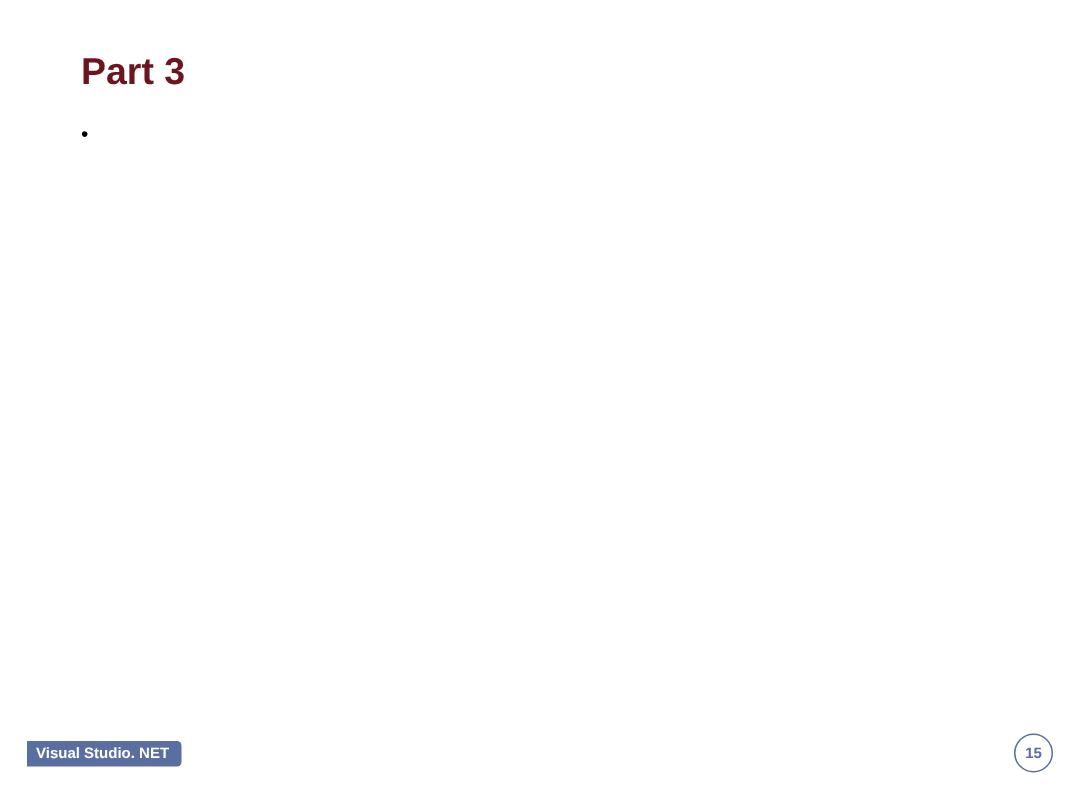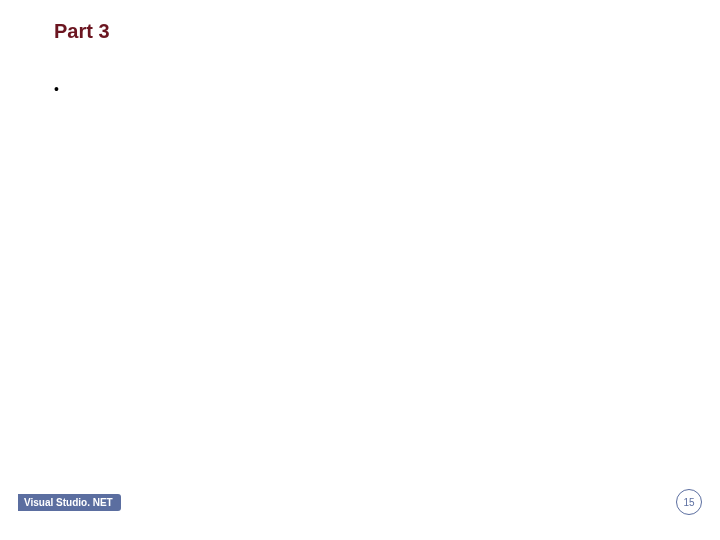--- a/index.html
+++ b/index.html
@@ -10,23 +10,23 @@
     body {
       width: 720px;
       height: 540px;
       background: #ffffff;
       font-family: Arial, Helvetica, sans-serif;
       position: relative;
       overflow: hidden;
     }
     .slide-title {
       position: absolute;
-      top: 20px;
+      top: 34px;
       left: 54px;
-      font-size: 20px;
+      font-size: 25px;
       font-weight: bold;
       color: #6b1520;
     }
     .content-area {
       position: absolute;
       top: 80px;
       left: 54px;
       right: 54px;
     }
     .bullet-row {
@@ -65,21 +65,21 @@
     }
     .page-circle {
       width: 26px;
       height: 26px;
       border-radius: 50%;
       border: 1.5px solid #5b6ea0;
       display: flex;
       align-items: center;
       justify-content: center;
       font-size: 10px;
-      font-weight: normal;
+      font-weight: bold;
       color: #5b6ea0;
       background: #ffffff;
     }
   </style>
 </head>
 <body>
 
 <div class="slide-title">Part 3</div>
 
 <div class="content-area">

